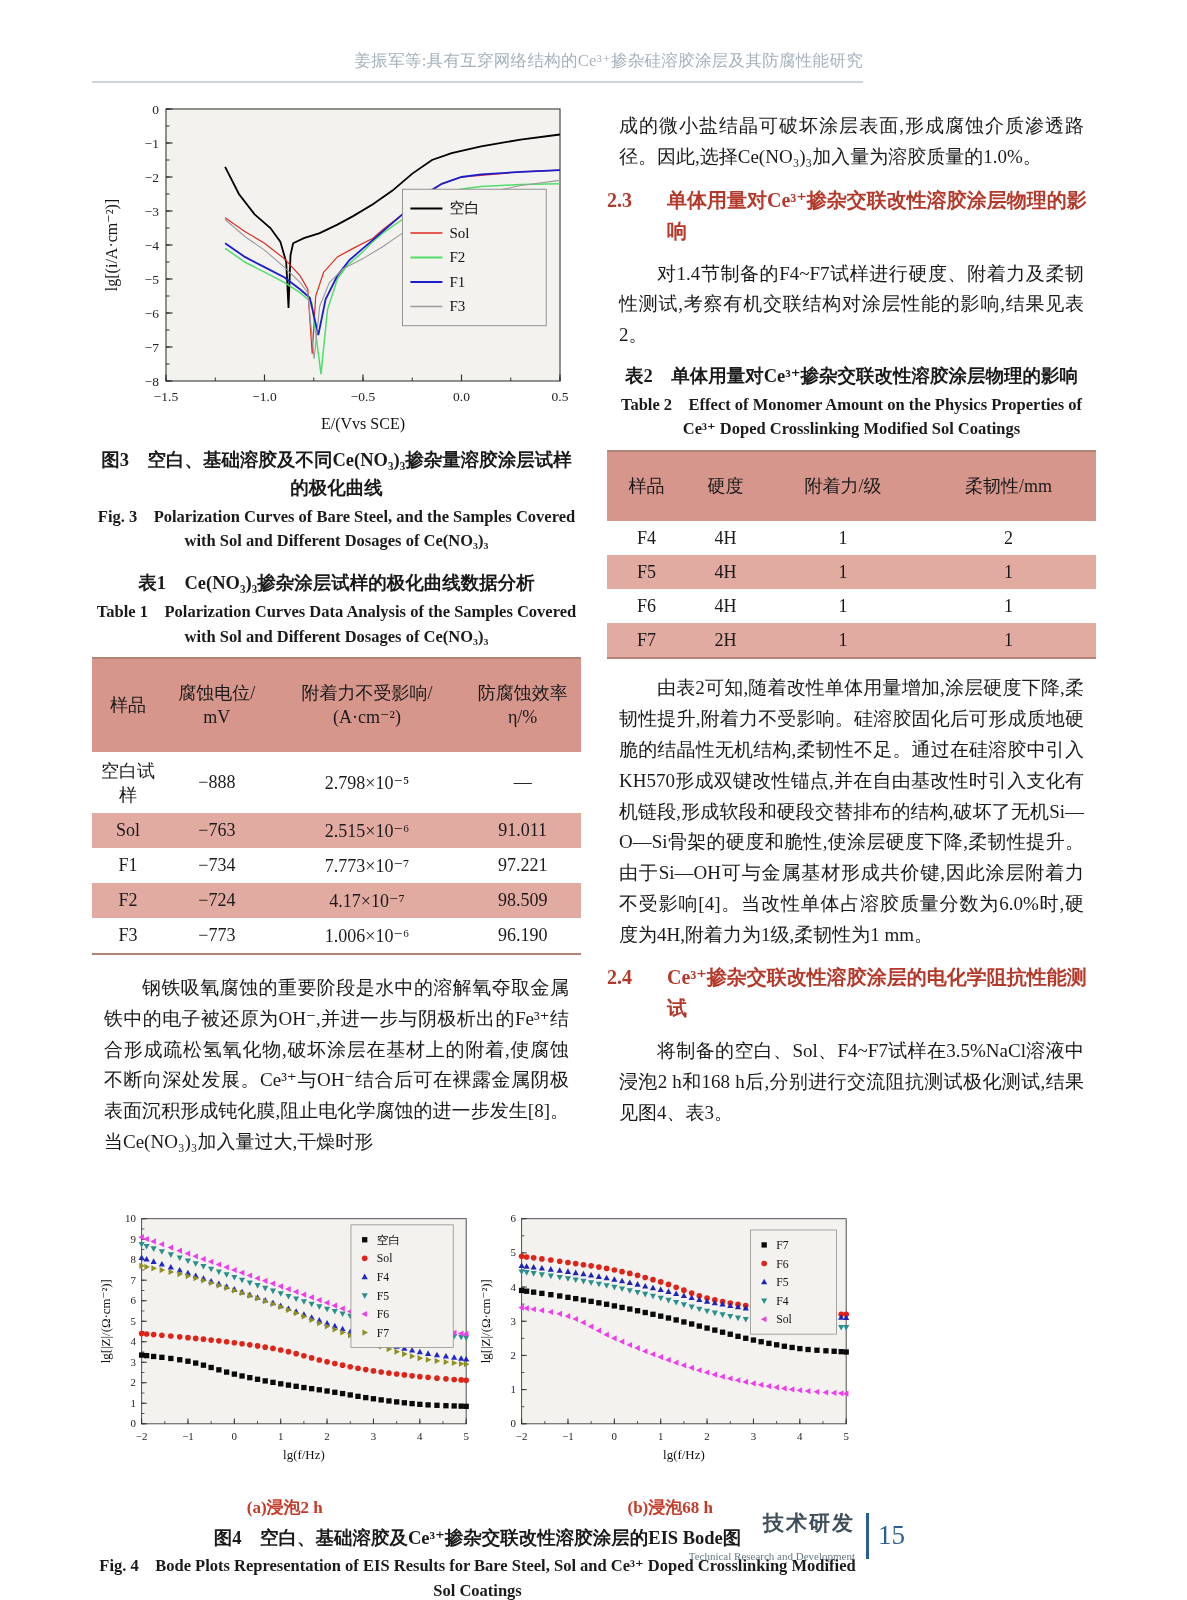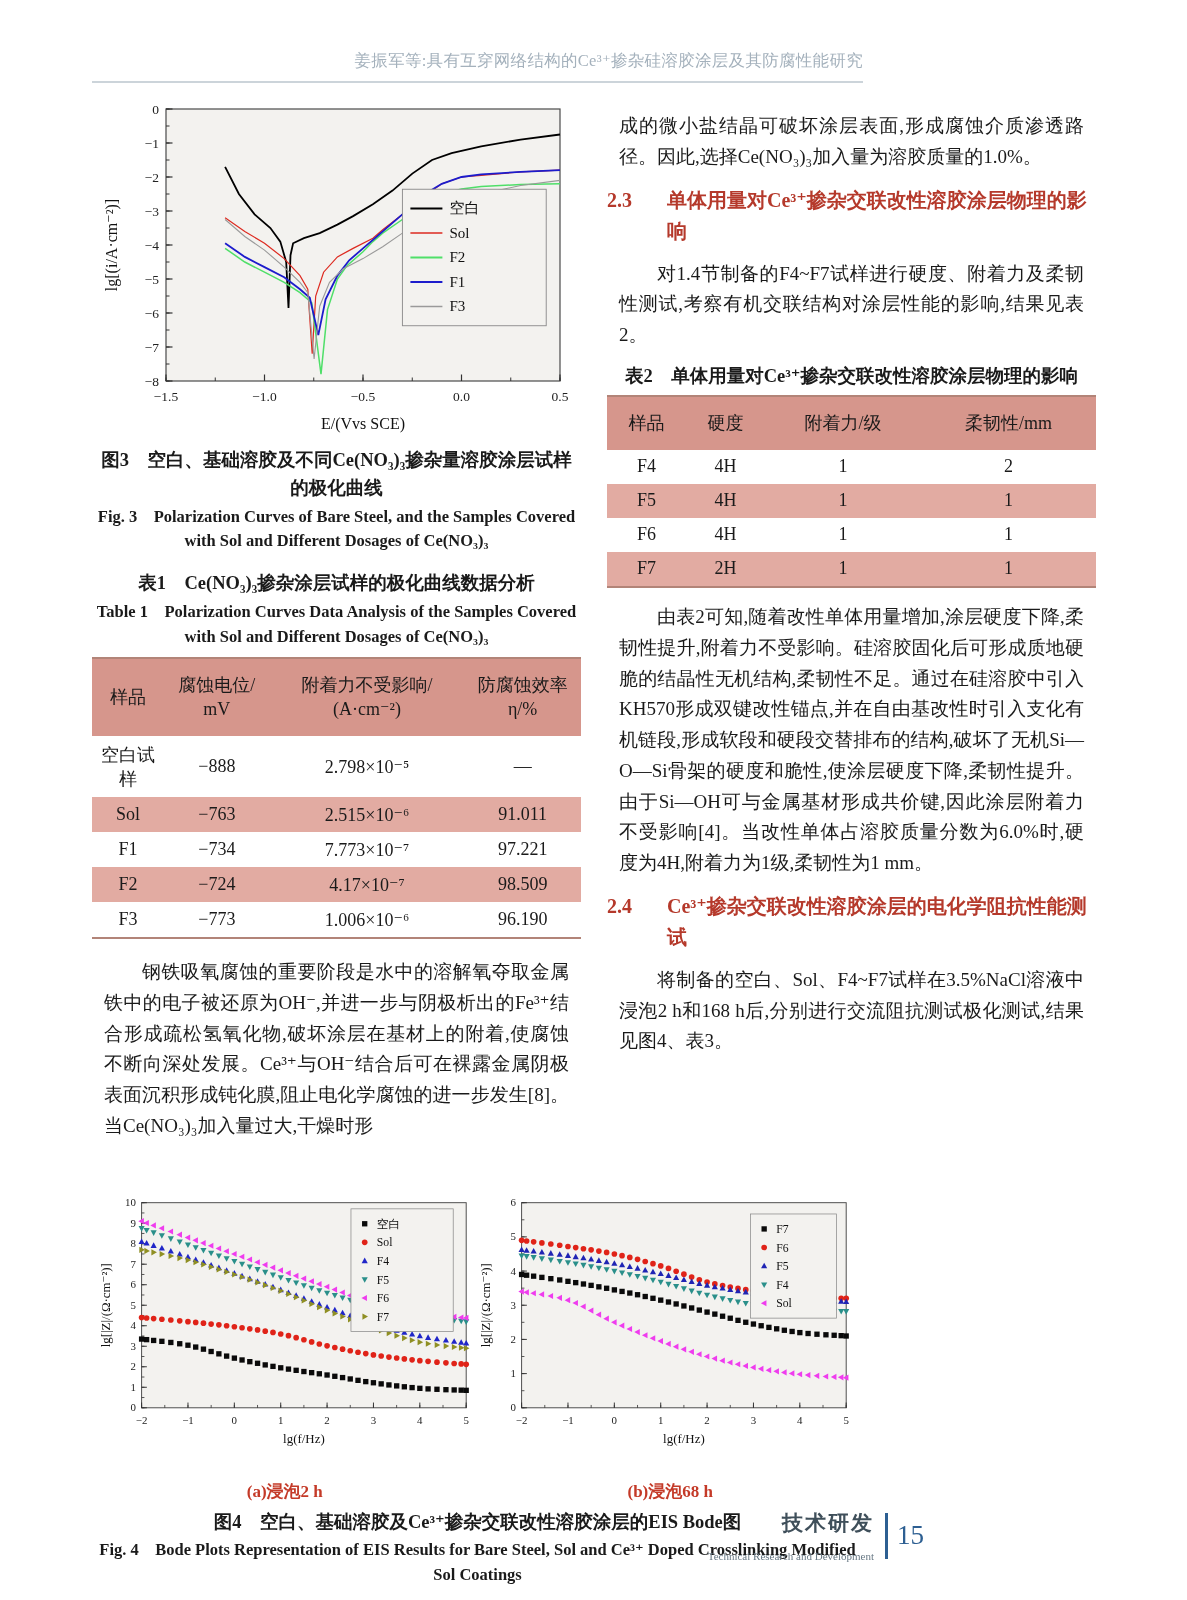--- a/index.html
+++ b/index.html
@@ -12,28 +12,28 @@
   .col{width:489px;flex:none;}
   p.body{font-size:19px;line-height:1.62;text-align:justify;margin:12px;}
   .indent{text-indent:2em;}
   .sec-head{display:flex;color:#b5392b;font-weight:bold;font-size:20px;line-height:1.55;margin:6px 0 4px;}
   .sec-num{width:60px;flex:none;}
   .sec-title{flex:1;}
   .cap-zh{font-size:18.5px;font-weight:bold;text-align:center;line-height:1.5;margin:6px 6px 2px;}
   .cap-en{font-size:16.5px;font-weight:bold;text-align:center;line-height:1.5;margin:1px 4px 8px;}
   table.data{width:100%;border-collapse:collapse;font-size:18px;text-align:center;
         border-top:2px solid #b28478;border-bottom:2px solid #b28478;margin:4px 0 10px;}
-  table.data thead th{background:#d6968c;font-weight:normal;padding:15px 3px;line-height:1.3;}
+  table.data thead th{background:#d6968c;font-weight:normal;padding:23px 3px;line-height:1.3;}
   table.data tbody td{padding:6.5px 3px;}
   table.data tbody tr:nth-child(even){background:#e2aba2;}
   .figure{text-align:center;}
   .fig4-row{display:flex;justify-content:space-between;margin-top:12px;padding:0 6px;}
   .subcap-row{display:flex;margin-top:0;}
   .subcap{flex:1;text-align:center;color:#c43a28;font-size:17px;font-weight:bold;}
-  .footer{position:absolute;right:29px;bottom:38px;display:flex;align-items:center;}
+  .footer{position:absolute;right:48px;bottom:38px;display:flex;align-items:center;}
   .f-text{text-align:right;}
   .f-zh{font-size:21px;font-weight:bold;color:#3f4f5a;letter-spacing:2px;}
   .f-en{font-size:11px;color:#687985;margin-top:13px;text-align:center;}
   .f-bar{width:3px;height:46px;background:#2d5f92;margin:0 9px 0 11px;}
   .f-num{font-size:27px;color:#2d5f92;}
   svg text{font-family:"Liberation Serif","DejaVu Serif",serif;}
 </style>
 </head>
 <body>
 
@@ -177,20 +177,21 @@
       <p class="body">成的微小盐结晶可破坏涂层表面,形成腐蚀介质渗透路径。因此,选择Ce(NO₃)₃加入量为溶胶质量的1.0%。</p>
 
       <div class="sec-head">
         <span class="sec-num">2.3</span>
         <span class="sec-title">单体用量对Ce³⁺掺杂交联改性溶胶涂层物理的影响</span>
       </div>
 
       <p class="body indent">对1.4节制备的F4~F7试样进行硬度、附着力及柔韧性测试,考察有机交联结构对涂层性能的影响,结果见表2。</p>
 
       <div class="cap-zh" style="">表2　单体用量对Ce³⁺掺杂交联改性溶胶涂层物理的影响</div>
+      <div class="cap-en">Table 2　Effect of Monomer Amount on the Physics Properties of Ce³⁺ Doped Crosslinking Modified Sol Coatings</div>
       <table class="data">
           <thead>
             <tr>
               <th>样品</th>
               <th>硬度</th>
               <th>附着力/级</th>
               <th>柔韧性/mm</th>
             </tr>
           </thead>
           <tbody>

